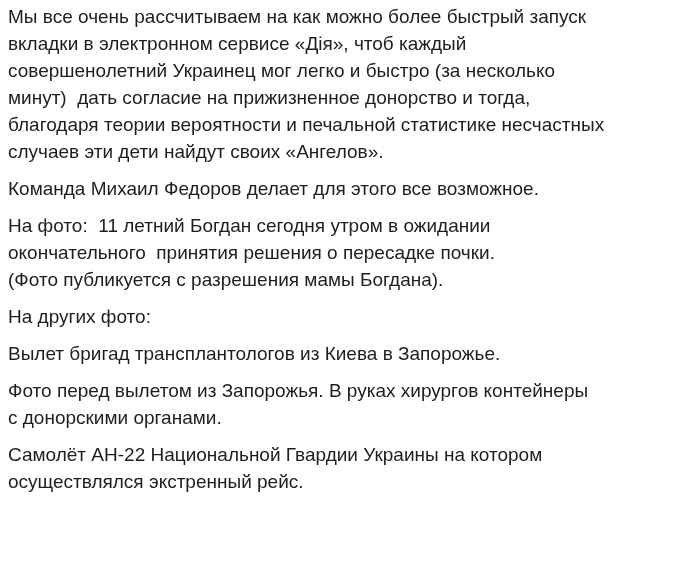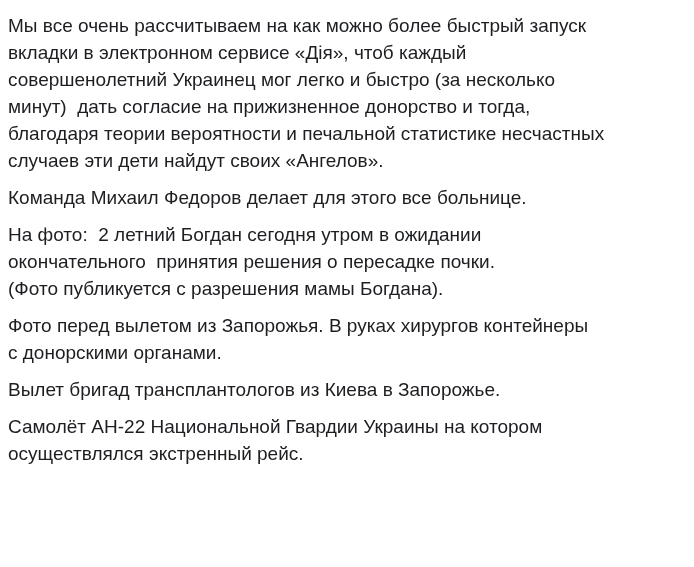--- a/index.html
+++ b/index.html
@@ -16,37 +16,38 @@
     box-sizing: border-box;
     width: 694px;
     padding: 3px 0 0 8px;
     font-family: "Liberation Sans", "DejaVu Sans", sans-serif;
     font-size: 19px;
     line-height: 27px;
     color: #1c1e21;
     letter-spacing: 0;
   }
   .post-text p {
-    margin: 9px 0 10px 0;
+    margin: 0 0 10px 0;
     white-space: pre-wrap;
     font-weight: 400;
   }
 </style>
 </head>
 <body>
 
 <div class="post-text">
     <p>Мы все очень рассчитываем на как можно более быстрый запуск
 вкладки в электронном сервисе «Дія», чтоб каждый
 совершенолетний Украинец мог легко и быстро (за несколько
 минут)  дать согласие на прижизненное донорство и тогда,
 благодаря теории вероятности и печальной статистике несчастных
 случаев эти дети найдут своих «Ангелов».</p>
-    <p>Команда Михаил Федоров делает для этого все больнице.</p>
-    <p>На фото:  2 летний Богдан сегодня утром в ожидании
+    <p>Команда Михаил Федоров делает для этого все возможное.</p>
+    <p>На фото:  11 летний Богдан сегодня утром в ожидании
 окончательного  принятия решения о пересадке почки.
 (Фото публикуется с разрешения мамы Богдана).</p>
+    <p>На других фото:</p>
+    <p>Вылет бригад трансплантологов из Киева в Запорожье.</p>
     <p>Фото перед вылетом из Запорожья. В руках хирургов контейнеры
 с донорскими органами.</p>
-    <p>Вылет бригад трансплантологов из Киева в Запорожье.</p>
     <p>Самолёт АН-22 Национальной Гвардии Украины на котором
 осуществлялся экстренный рейс.</p>
   </div>
 
 </body></html>

